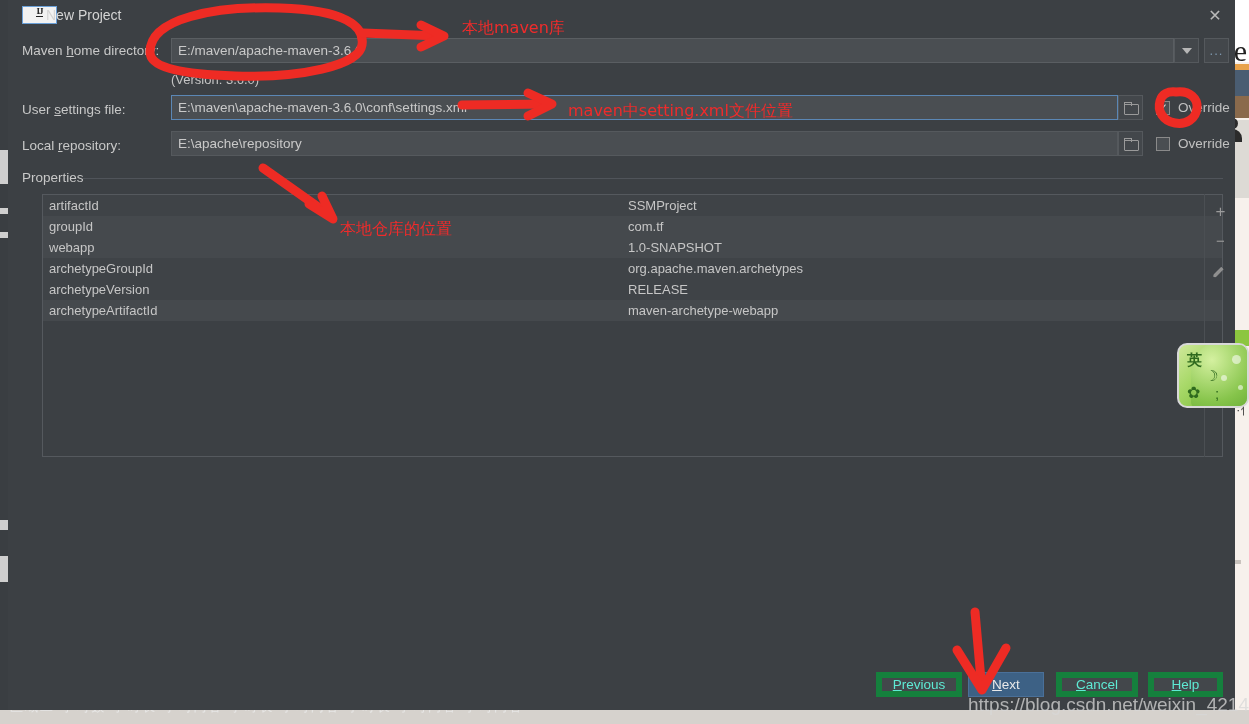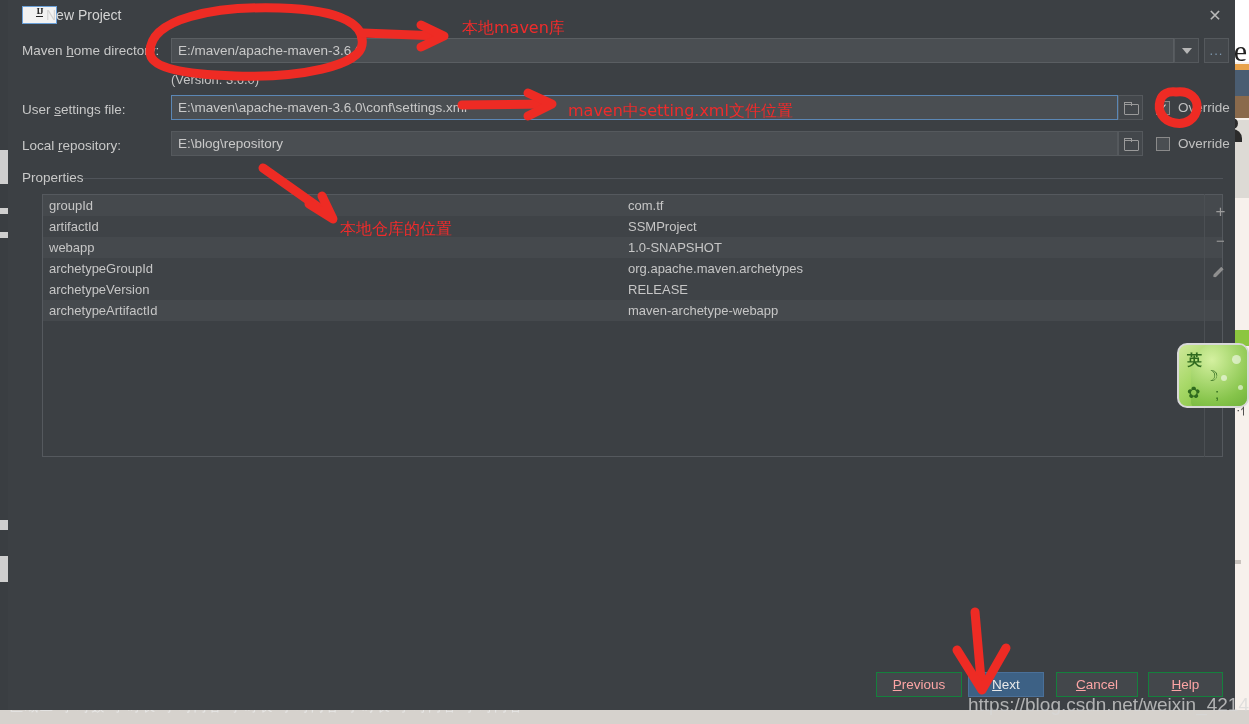--- a/index.html
+++ b/index.html
@@ -156,21 +156,21 @@
   }
   .pencil::before {
     content:""; position:absolute; left:2px; top:1px; width:4px; height:13px;
     background:#8f8f8f; transform:rotate(45deg); transform-origin:center;
     clip-path: polygon(0 0, 100% 0, 100% 85%, 50% 100%, 0 85%);
   }
 
   
   .fbtn {
     position:absolute; bottom:13px; height:25px;
-    border:1px solid #15803d; background:#43474b; color:#fca5a5;
+    border:6px solid #15803d; background:#43474b; color:#5eead4;
     font-size:13.5px; display:flex; align-items:center; justify-content:center;
     cursor:pointer;
   }
   .fbtn.primary { background:#3d6185; border:1px solid #4a7099; color:#e9e9e9; }
   .fbtn u { text-decoration:underline; }
 
   
   #annots { position:absolute; left:0; top:0; width:1249px; height:724px; z-index:9; pointer-events:none; }
   .note {
     position:absolute; color:#ef2b2b; font-size:16px; white-space:nowrap;
@@ -261,40 +261,40 @@
     <span class="folder-ico"></span>
   </div>
   <div style="position:absolute; left:1148px; top:100px; display:flex; align-items:center;">
     <span class="ckbox checked"></span>
     <span class="ck-label">Override</span>
   </div>
 
   <div class="row" style="left:14px; top:136px;">
     <span class="lbl"><span>Local </span><u>r</u><span>epository:</span></span>
   </div>
-  <div class="field" style="position:absolute; left:163px; top:131px; width:947px; border-color:#55595d;">E:\blog\repository</div>
+  <div class="field" style="position:absolute; left:163px; top:131px; width:947px; border-color:#55595d;">E:\apache\repository</div>
   <div class="btn-square" style="position:absolute; left:1110px; top:131px;">
     <span class="folder-ico"></span>
   </div>
   <div style="position:absolute; left:1148px; top:136px; display:flex; align-items:center;">
     <span class="ckbox"></span>
     <span class="ck-label">Override</span>
   </div>
 
   <div id="props-label">Properties</div>
   <div id="props-sep"></div>
 
   <div id="table-wrap">
+    <div class="trow even">
+      <span class="tcell-key">artifactId</span>
+      <span class="tcell-val">SSMProject</span>
+    </div>
     <div class="trow odd">
       <span class="tcell-key">groupId</span>
       <span class="tcell-val">com.tf</span>
-    </div>
-    <div class="trow even">
-      <span class="tcell-key">artifactId</span>
-      <span class="tcell-val">SSMProject</span>
     </div>
     <div class="trow odd">
       <span class="tcell-key">webapp</span>
       <span class="tcell-val">1.0-SNAPSHOT</span>
     </div>
     <div class="trow even">
       <span class="tcell-key">archetypeGroupId</span>
       <span class="tcell-val">org.apache.maven.archetypes</span>
     </div>
     <div class="trow even">

